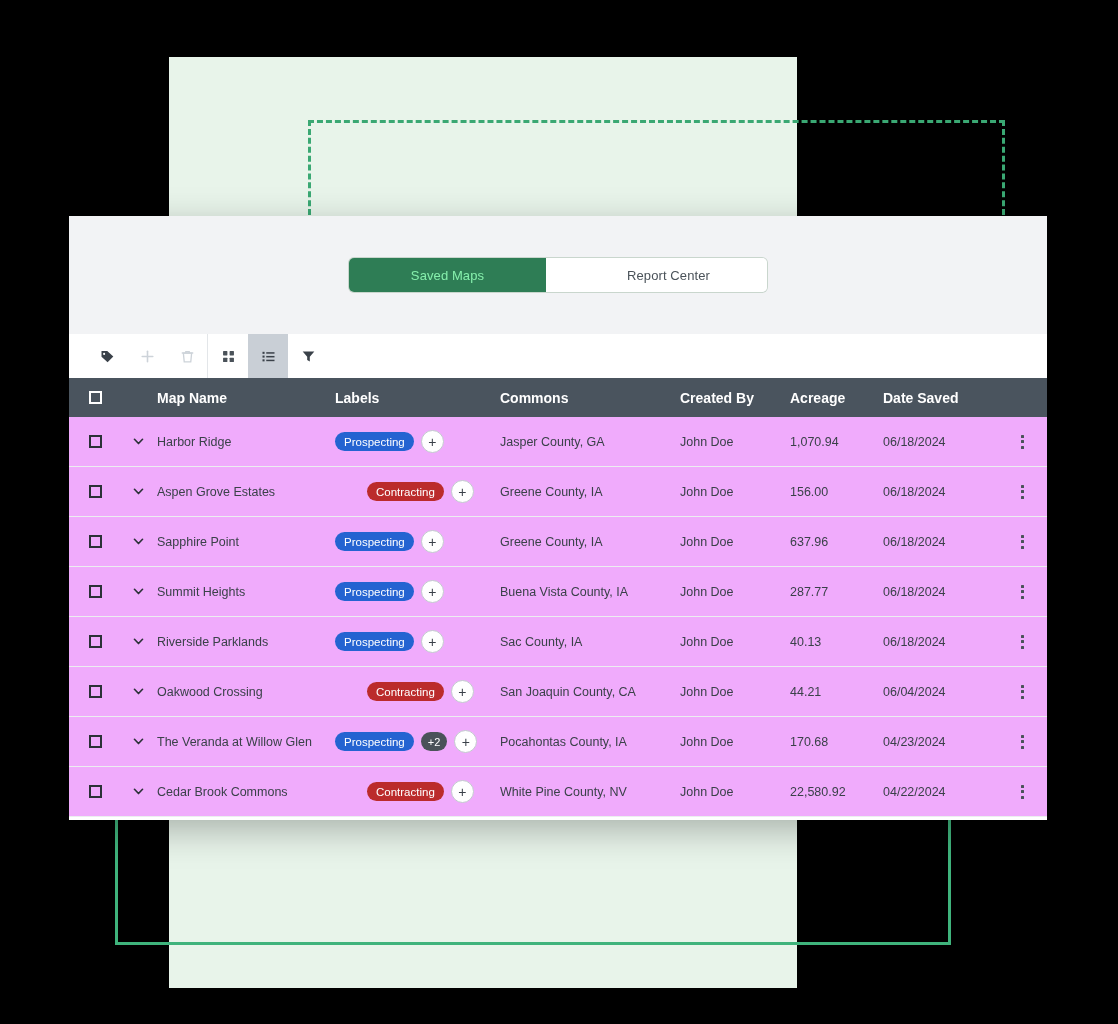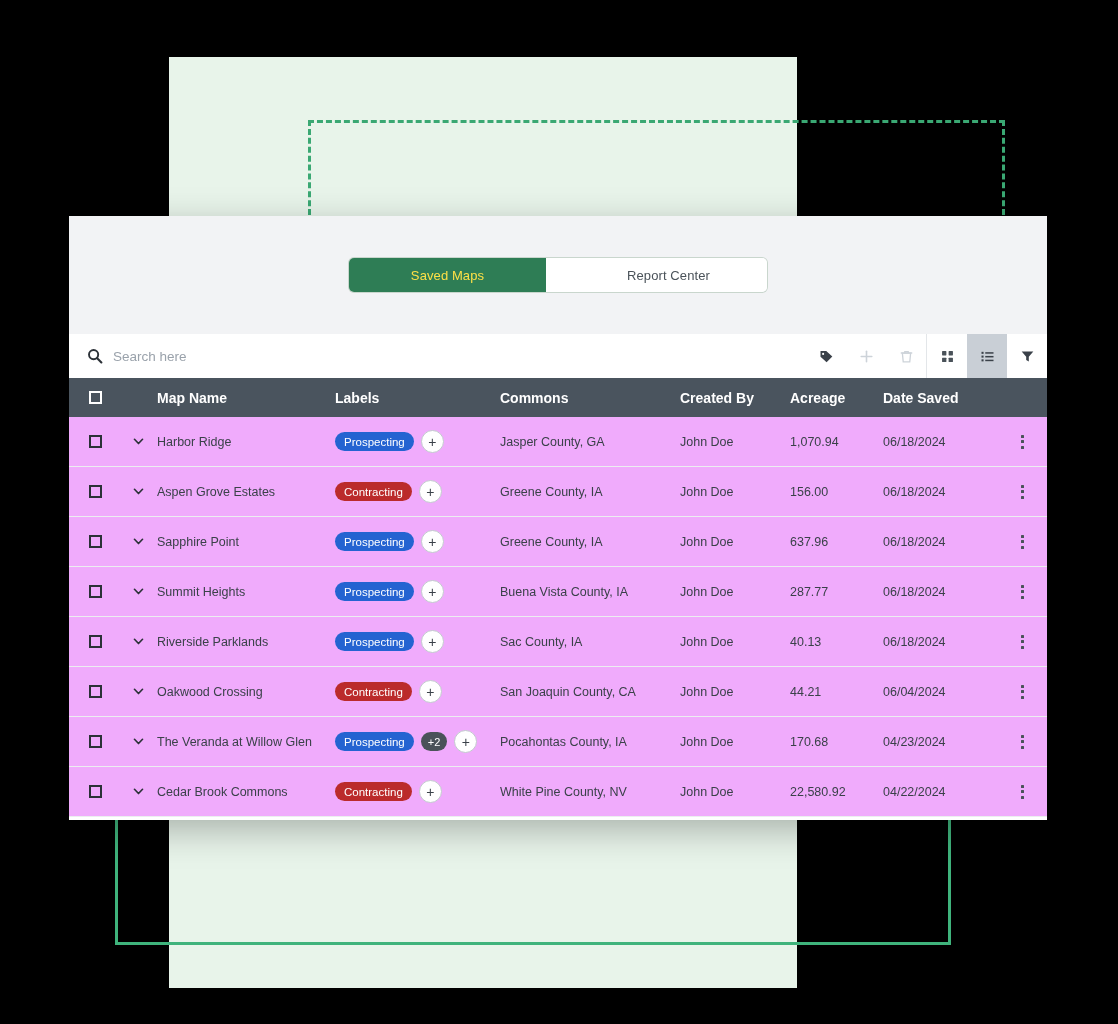--- a/index.html
+++ b/index.html
@@ -79,21 +79,21 @@
     display: flex;
     align-items: center;
     justify-content: center;
     font-size: 13px;
     letter-spacing: 0.1px;
     cursor: pointer;
     user-select: none;
   }
   .tab.active {
     background: #2e7d55;
-    color: #fde047;
+    color: #86efac;
   }
   .tab.inactive {
     background: #ffffff;
     color: #4a5259;
     padding-left: 24px;
   }
 
   
   .toolbar {
     height: 44px;
@@ -207,21 +207,21 @@
     justify-content: center;
     height: 19px;
     padding: 0 9px;
     border-radius: 10px;
     font-size: 11.5px;
     color: #ffffff;
     white-space: nowrap;
     cursor: pointer;
   }
   .pill.blue { background: #2463d1; }
-  .pill.red  { background: #bb2b2b; }
+  .pill.red  { background: #bb2b2b; margin-left: 32px; }
   .pill.more {
     background: #4a5259;
     padding: 0 7px;
     font-size: 11px;
   }
   .add-circle {
     width: 21px; height: 21px;
     border: 1px solid #c3c9cf;
     border-radius: 50%;
     display: inline-flex;
@@ -263,27 +263,20 @@
       <div class="tab active">
         <span>Saved Maps</span>
       </div>
       <div class="tab inactive">
         <span>Report Center</span>
       </div>
     </div>
   </div>
 
   <div class="toolbar">
-    <div class="search-wrap">
-      <svg class="search-icon" viewBox="0 0 16 16">
-        <circle cx="6.6" cy="6.6" r="4.6" fill="none" stroke="#2b3137" stroke-width="1.9"></circle>
-        <line x1="10.2" y1="10.2" x2="14.4" y2="14.4" stroke="#2b3137" stroke-width="2.1" stroke-linecap="round"></line>
-      </svg>
-      <input class="search-input" type="text" placeholder="Search here" style="">
-    </div>
 
     <div class="tool-actions">
       <div class="tool-btn">
         <svg width="15" height="15" viewBox="0 0 16 16">
           <path d="M1.6 2.2h6.1l6.5 5.8-6.1 6.1-6.5-5.9z" fill="#3a4149"></path>
           <circle cx="4.4" cy="5.2" r="1.15" fill="#ffffff"></circle>
         </svg>
       </div>
       <div class="tool-btn disabled">
         <svg width="15" height="15" viewBox="0 0 16 16">

